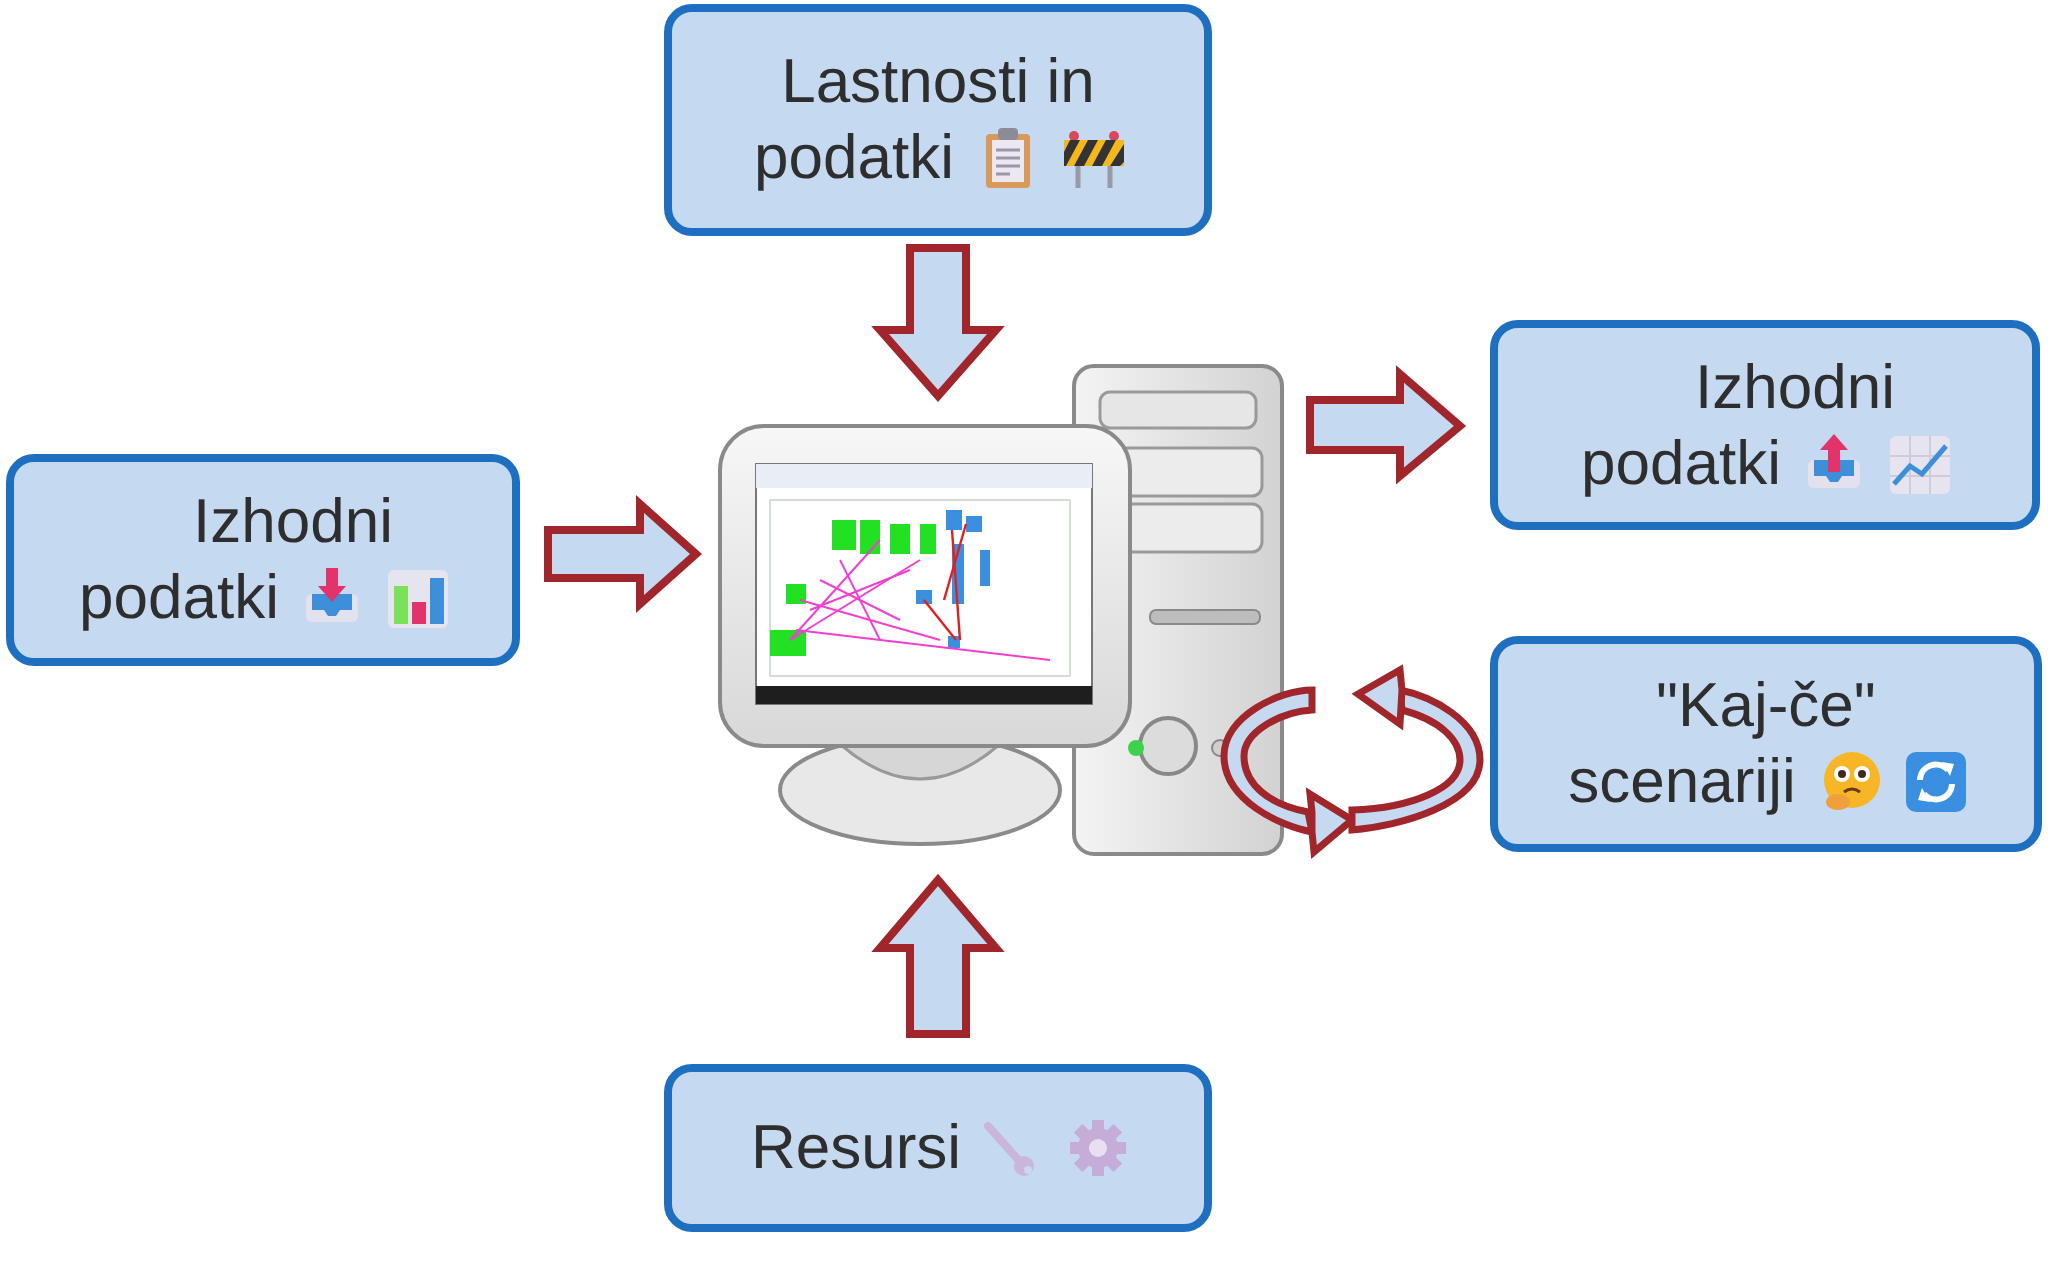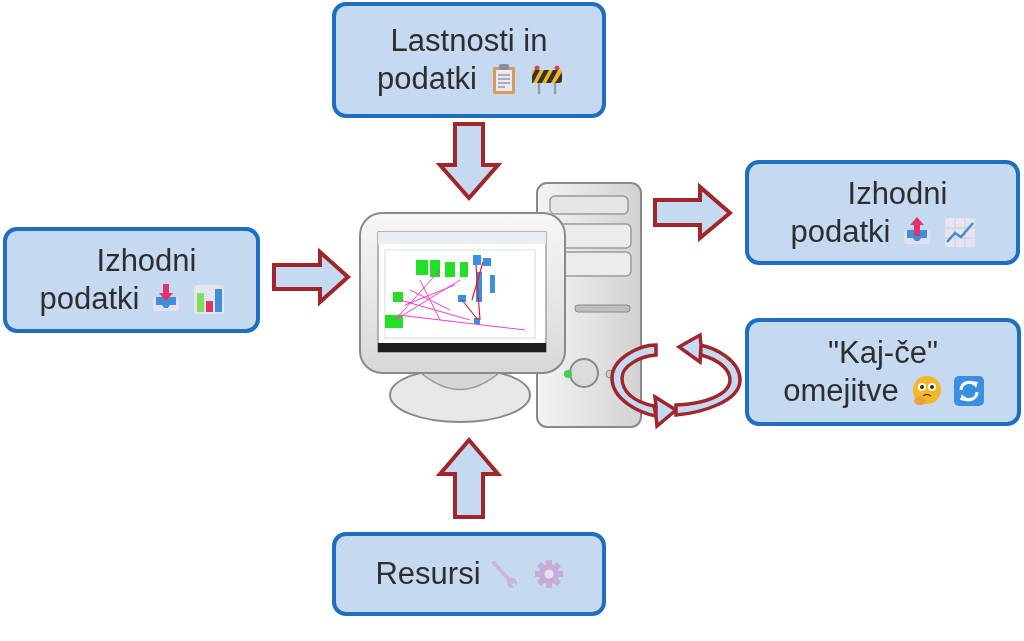--- a/index.html
+++ b/index.html
@@ -97,21 +97,21 @@
           </g>
           <polyline points="3,26 11,17 17,21 29,7" fill="none" stroke="#3d8fd9" stroke-width="2.5"></polyline>
         </svg>
     </span>
   </div>
 </div>
 
 <div class="box" style="left:745px;top:318px;width:276px;height:108px;">
   <div class="line">"Kaj-če"</div>
   <div class="line">
-    <span>omejitve</span>
+    <span>scenariji</span>
     <span class="ico">
       <svg width="32" height="32" viewBox="0 0 32 32">
           <circle cx="16" cy="15" r="14" fill="#f6b626"></circle>
           <circle cx="11" cy="12" r="4" fill="#fff"></circle>
           <circle cx="21" cy="12" r="4" fill="#fff"></circle>
           <circle cx="11" cy="12" r="2" fill="#402a1a"></circle>
           <circle cx="21" cy="12" r="2" fill="#402a1a"></circle>
           <path d="M12 21 q4 -3 8 0" fill="none" stroke="#6a3a1a" stroke-width="1.5"></path>
           <ellipse cx="9" cy="26" rx="6" ry="4" fill="#f0a03a"></ellipse>
         </svg>

